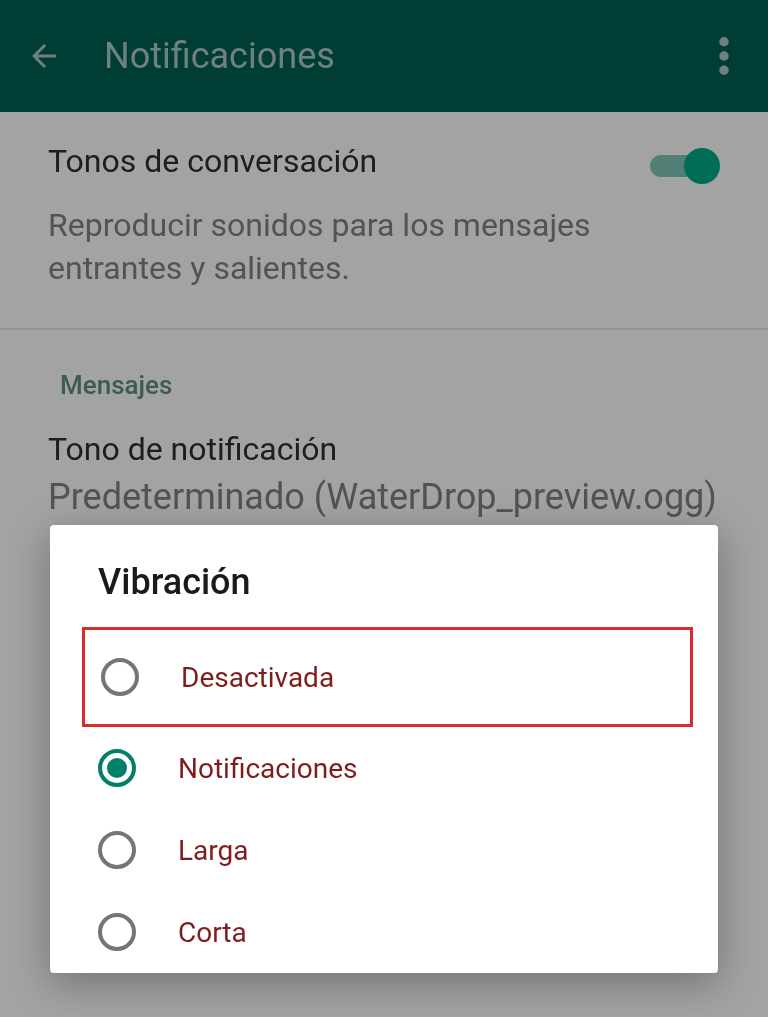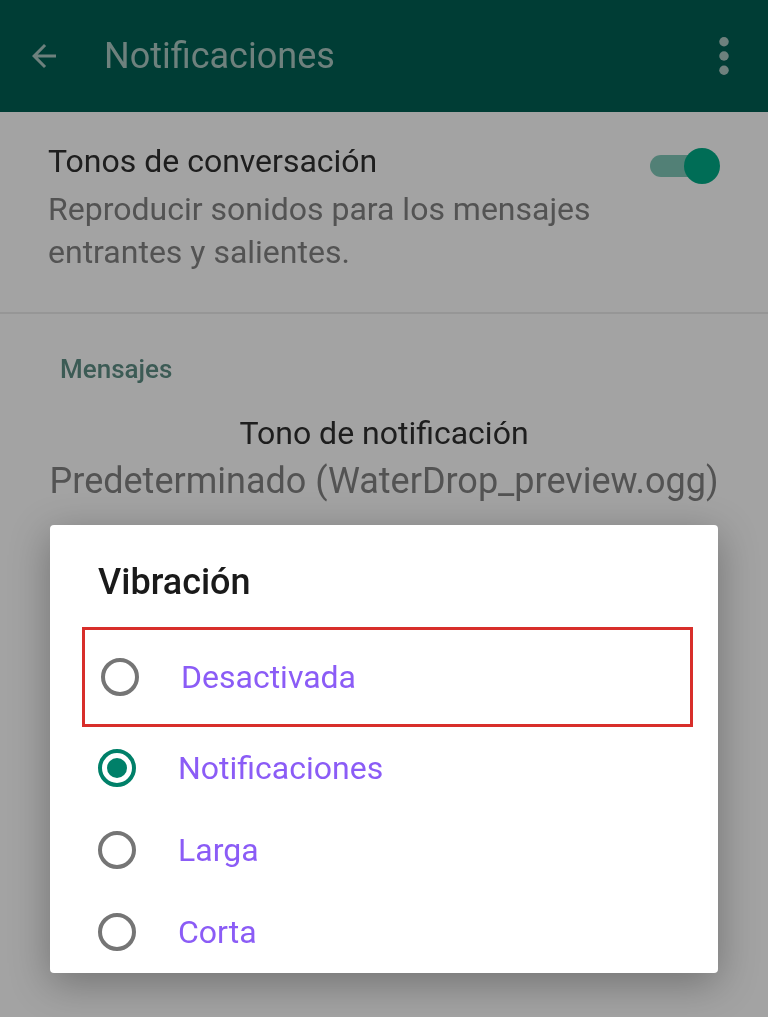--- a/index.html
+++ b/index.html
@@ -47,21 +47,21 @@
       display: flex;
       align-items: flex-start;
       justify-content: space-between;
     }
     .setting-text {
       flex: 1;
     }
     .setting-title {
       font-size: 32px;
       color: #2e2e2e;
-      margin-bottom: 8px;
+      margin-bottom: 24px;
     }
     .setting-subtitle {
       font-size: 32px;
       color: #808080;
       line-height: 1.35;
     }
     .toggle {
       width: 70px;
       height: 40px;
       position: relative;
@@ -92,21 +92,20 @@
     }
     .section-header {
       font-size: 26px;
       color: #008069;
       padding: 20px 48px 30px 48px;
       font-weight: 500;
       margin-left: 12px;
     }
     .setting-block {
       padding: 0 48px 40px 48px;
-      text-align: center;
     }
     .setting-block-title {
       font-size: 32px;
       color: #2e2e2e;
       margin-bottom: 8px;
     }
     .setting-block-value {
       font-size: 36px;
       color: #808080;
     }
@@ -154,22 +153,22 @@
     .radio-outer.selected {
       border-color: #008069;
     }
     .radio-inner {
       width: 20px;
       height: 20px;
       background: #008069;
       border-radius: 50%;
     }
     .option-label {
-      font-size: 32px;
-      color: #8b5cf6;
+      font-size: 28px;
+      color: #7f1d1d;
     }
     .highlight-box {
       border: 3px solid #d82e2a;
       padding: 0;
       margin: 0 25px 0 32px;
     }
     .highlight-box .dialog-option {
       padding: 28px 16px 28px 16px;
     }
     .dimmed {

